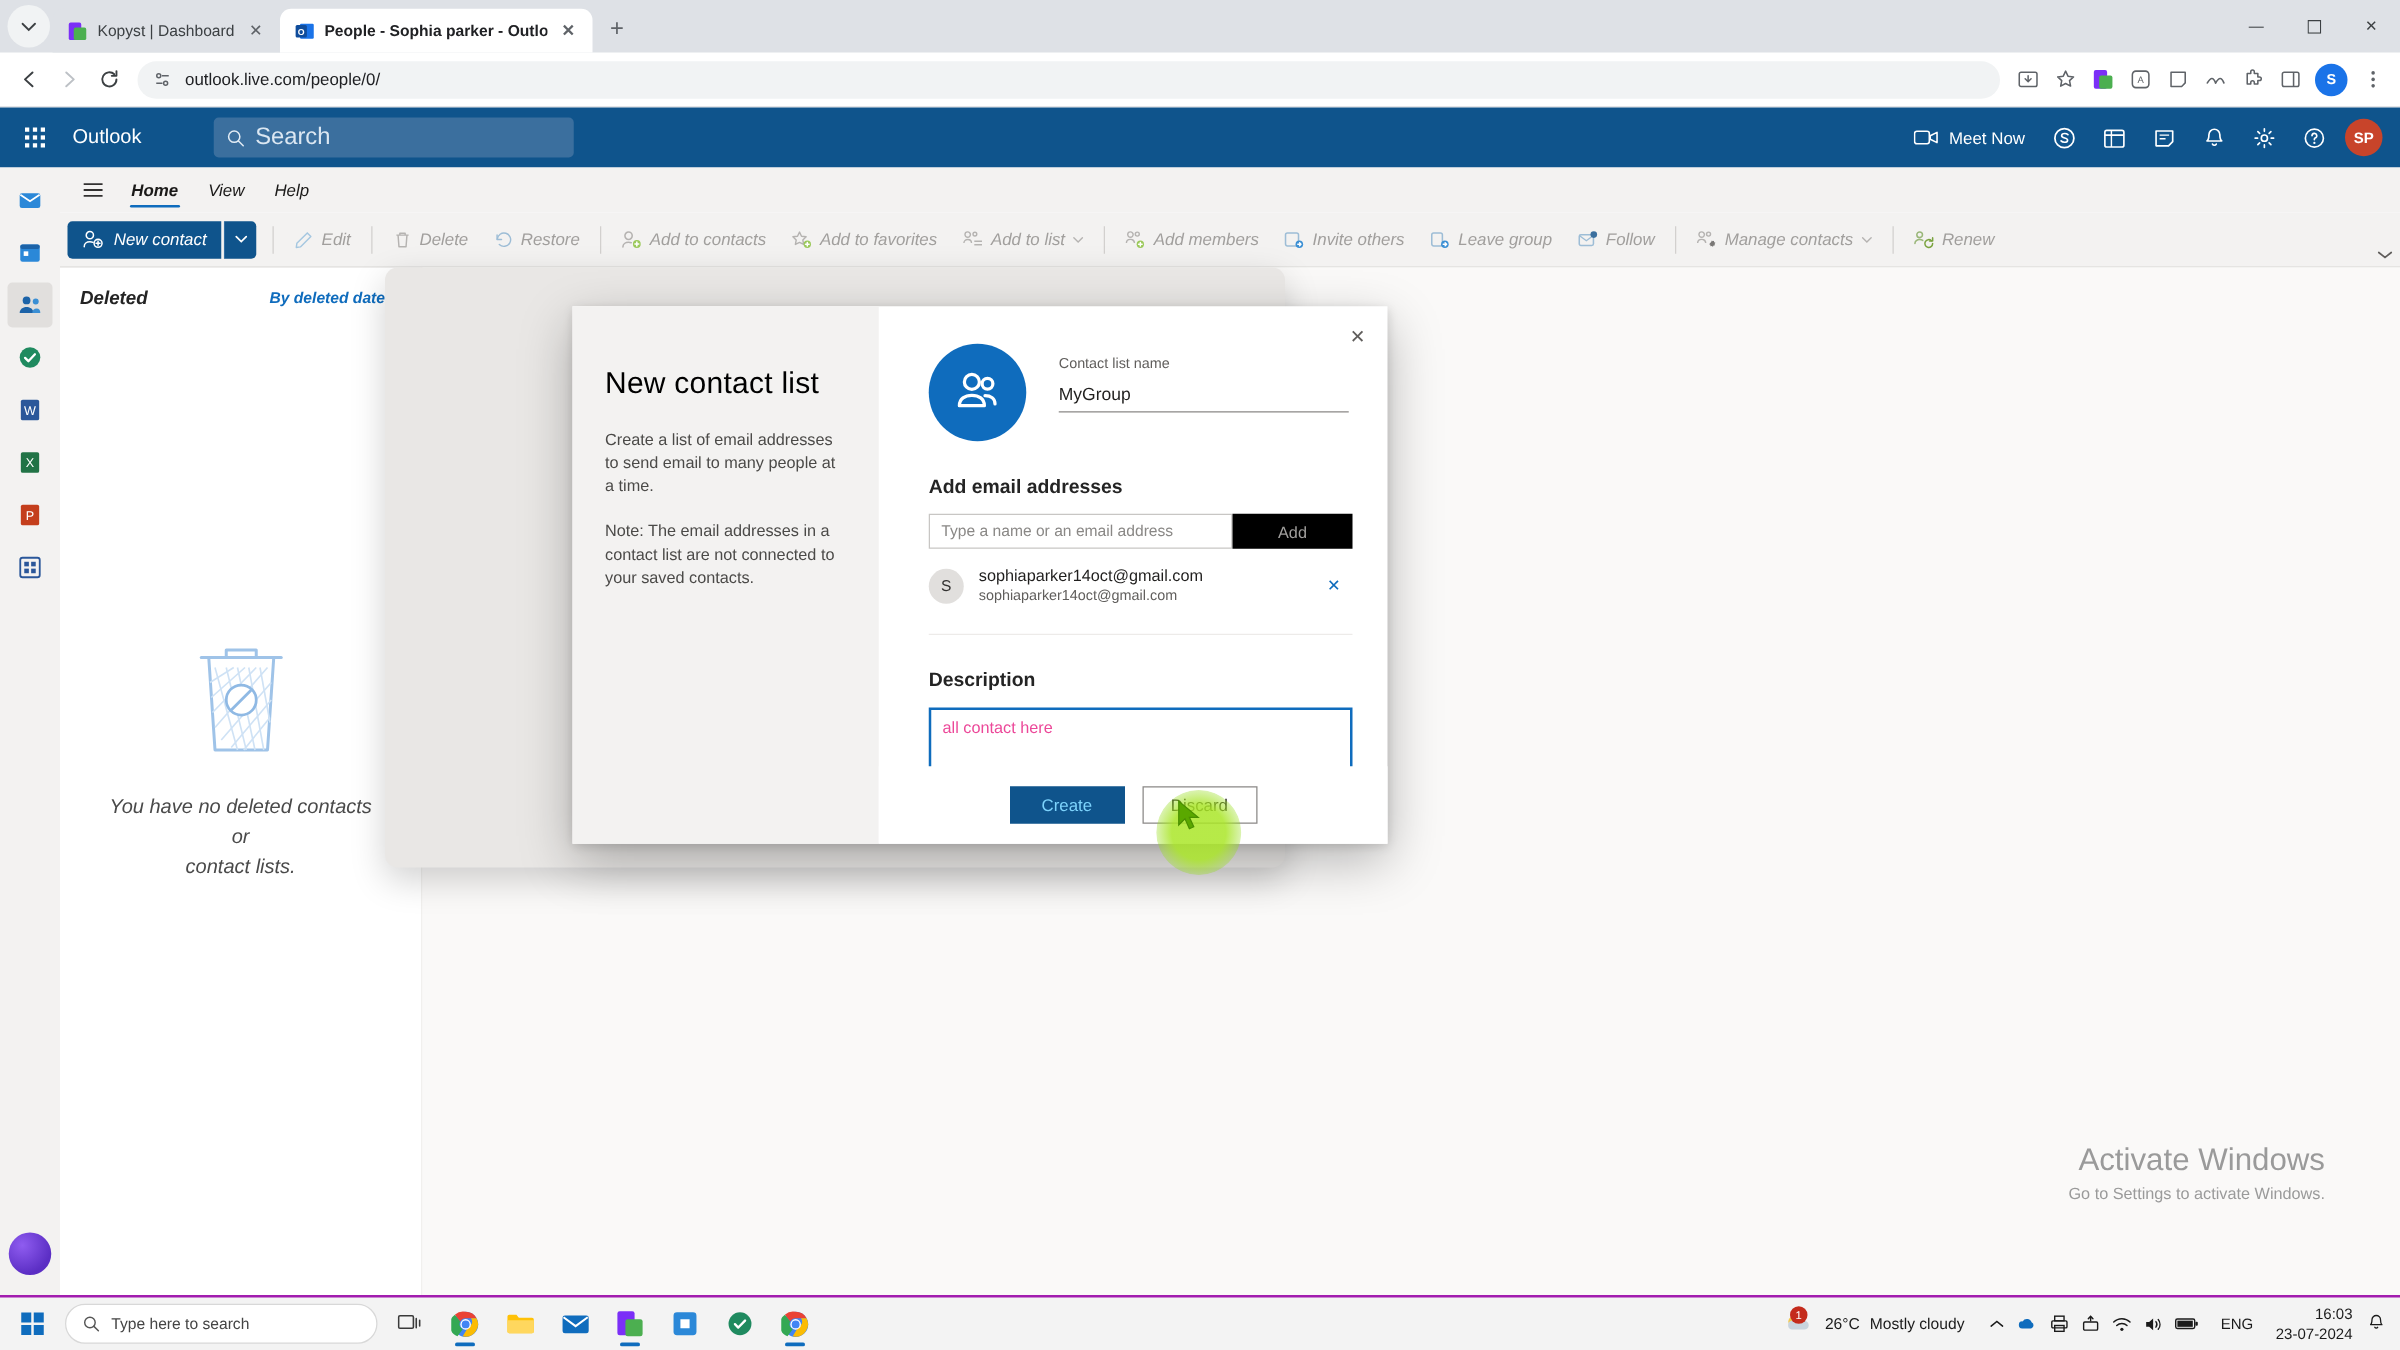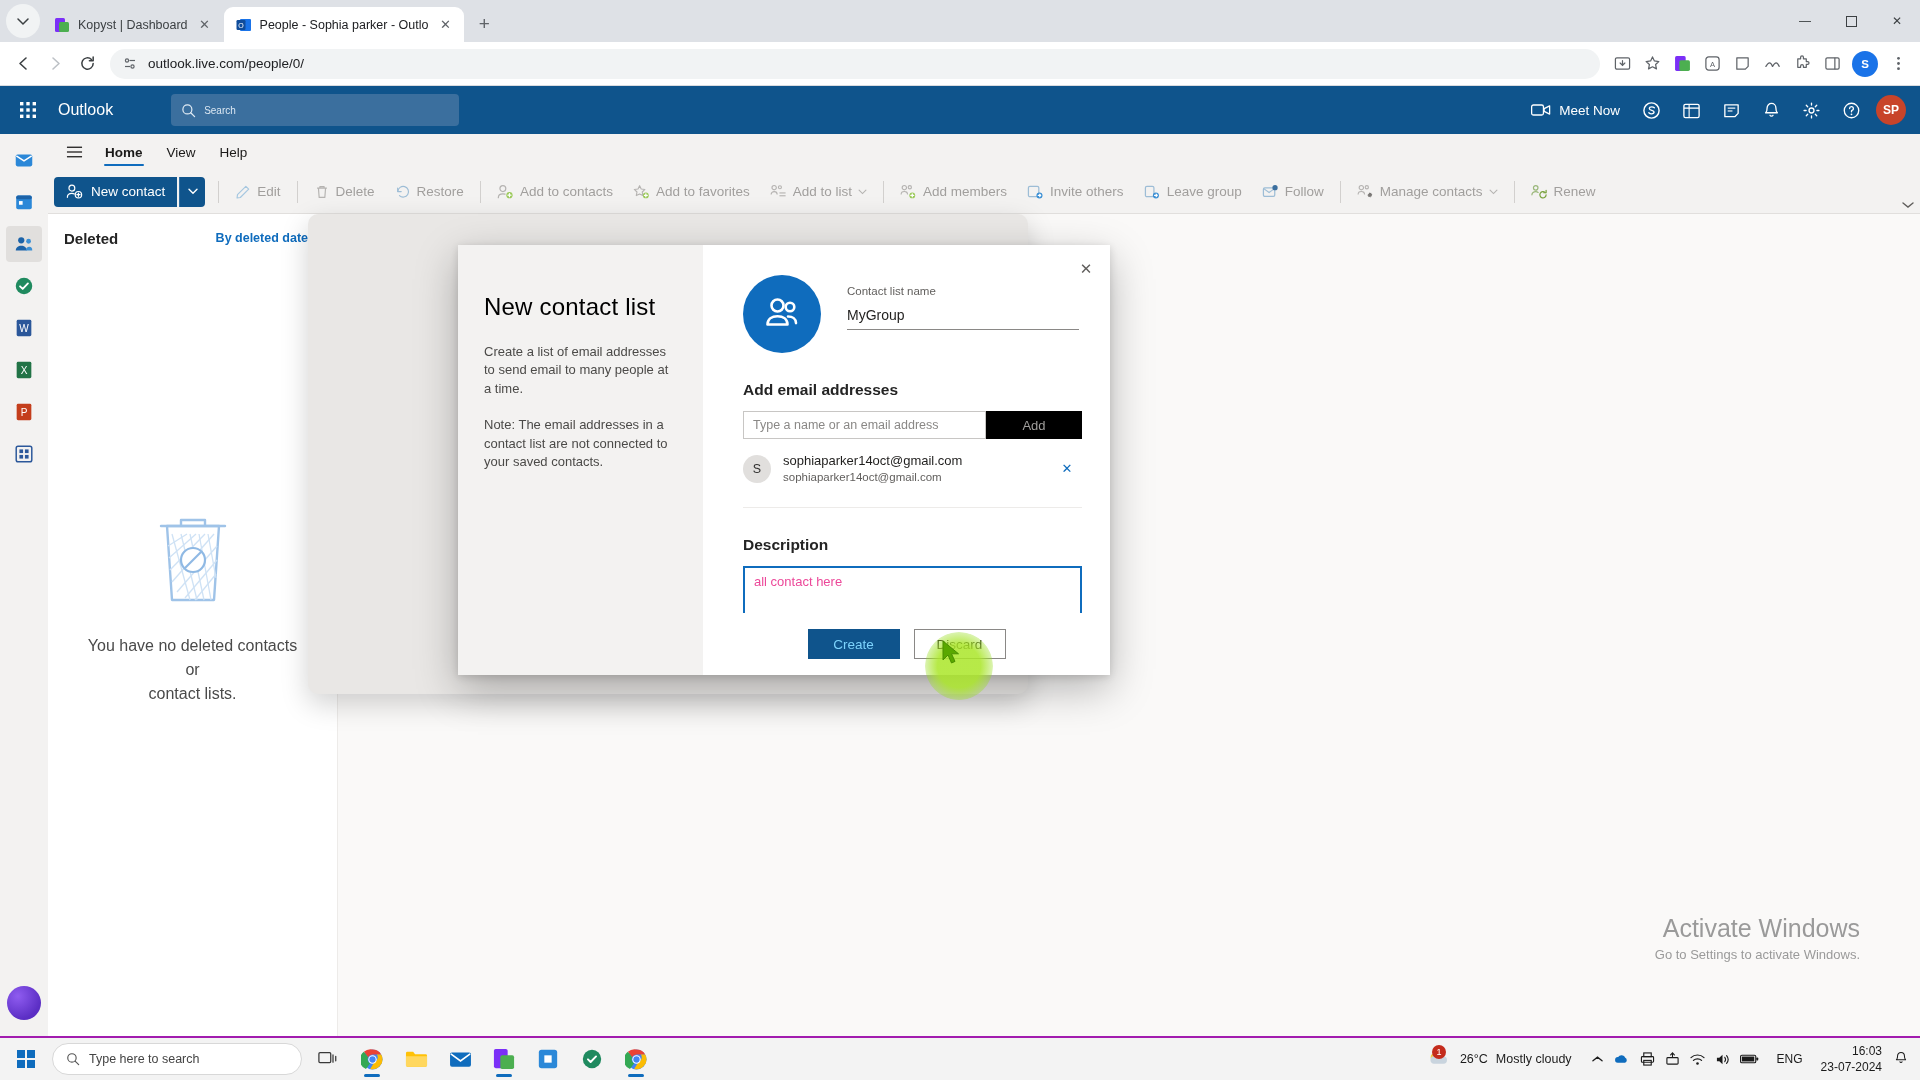--- a/index.html
+++ b/index.html
@@ -21,21 +21,21 @@
     width: 34px; height: 34px; border-radius: 17px; background: #f1f3f4;
     display: flex; align-items: center; justify-content: center;
     margin-bottom: 4px; margin-right: 2px; cursor: pointer;
   }
   .tab {
     height: 35px; display: flex; align-items: center; gap: 8px;
     padding: 0 10px 0 12px; min-width: 150px; max-width: 250px;
     border-radius: 9px 9px 0 0; position: relative; cursor: pointer;
   }
   .tab.inactive { background: #dee1e6; color: #3c4043; }
-  .tab.active { background: #ffffff; color: #202124; }
+  .tab.active { background: #ffffff; color: #202124; font-weight: bold; }
   .tab-favicon { width: 16px; height: 16px; flex: 0 0 16px; }
   .tab-title {
     font-size: 12.5px; white-space: nowrap; overflow: hidden;
     text-overflow: clip; flex: 1;
   }
   .tab-close {
     width: 18px; height: 18px; border-radius: 9px; display: flex;
     align-items: center; justify-content: center; flex: 0 0 18px;
     font-size: 13px; color: #5f6368; cursor: pointer;
   }
@@ -90,21 +90,21 @@
     justify-content: center; cursor: pointer; flex: 0 0 40px;
   }
   .ol-brand {
     color: #fff; font-size: 16px; padding: 0 8px 0 6px; white-space: nowrap;
   }
   .ol-search {
     width: 288px; height: 32px; background: #3b6f9e; border-radius: 4px;
     display: flex; align-items: center; gap: 8px; padding: 0 10px;
     margin-left: 46px; cursor: text;
   }
-  .ol-search-placeholder { color: #dbe7f2; font-size: 10px; }
+  .ol-search-placeholder { color: #dbe7f2; font-size: 19px; }
   .ol-header-right {
     margin-left: auto; display: flex; align-items: center; gap: 2px;
   }
   .ol-hicon {
     width: 38px; height: 38px; display: flex; align-items: center;
     justify-content: center; cursor: pointer; color: #fff; flex: 0 0 38px;
   }
   .meet-now {
     display: flex; align-items: center; gap: 8px; color: #fff;
     font-size: 13.5px; padding: 0 10px; height: 38px; cursor: pointer;
@@ -127,21 +127,21 @@
     justify-content: center; border-radius: 4px; cursor: pointer;
   }
   .rail-icon.active { background: #e1dfdd; }
   .rail-bottom { margin-top: auto; margin-bottom: 16px; }
   .copilot-orb {
     width: 34px; height: 34px; border-radius: 17px;
     background: radial-gradient(circle at 32% 30%, #8f5cf0, #5b2ec4 70%);
     cursor: pointer;
   }
 
-  .ol-main { flex: 1; display: flex; flex-direction: column; min-width: 0; }
+  .ol-main { flex: 1; display: flex; flex-direction: column; min-width: 0; font-style: italic; }
   .ribbon-tabs {
     height: 36px; background: #f3f2f1; display: flex; align-items: center;
     gap: 2px; padding-left: 8px; position: relative;
   }
   .hamburger {
     width: 36px; height: 32px; display: flex; align-items: center;
     justify-content: center; cursor: pointer; flex: 0 0 36px;
   }
   .ribbon-tab {
     height: 34px; padding: 0 11px; display: flex; align-items: center;

